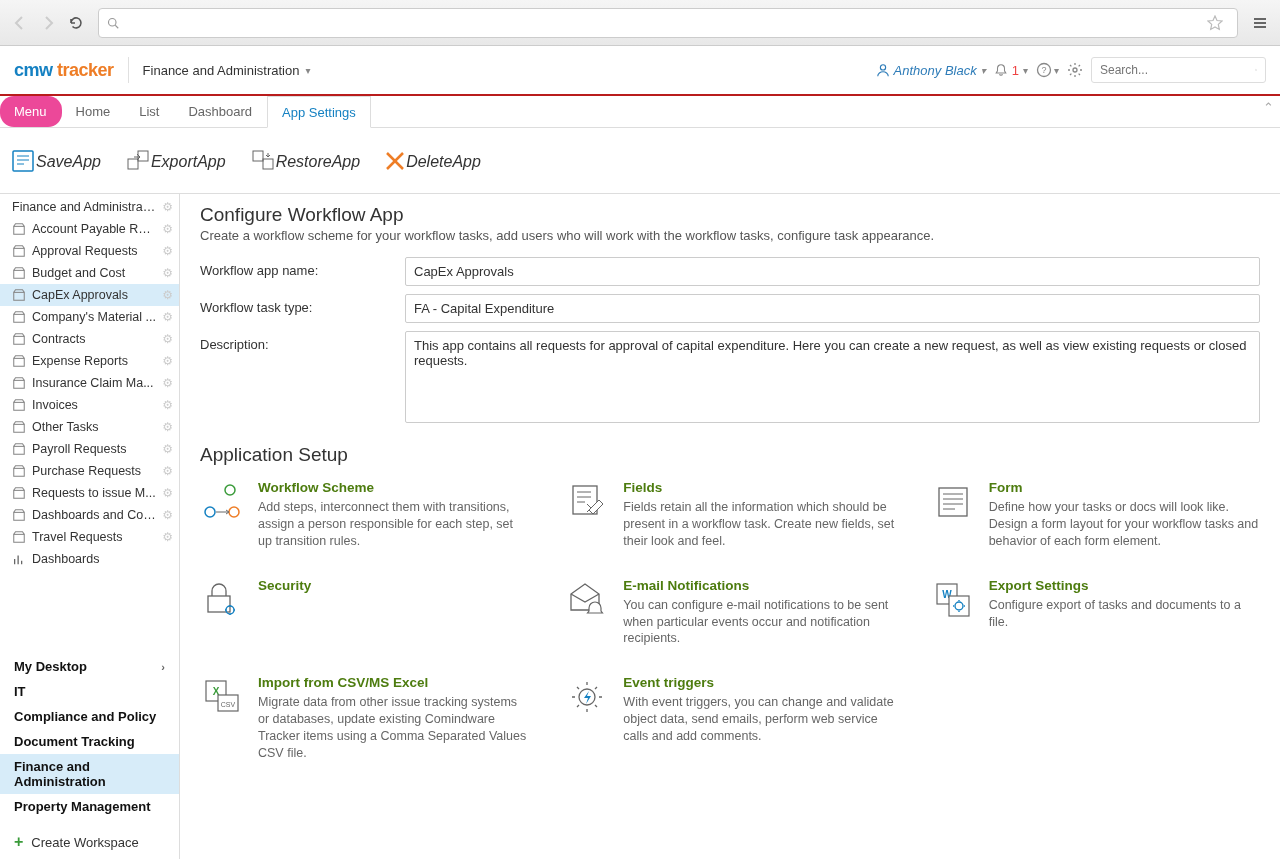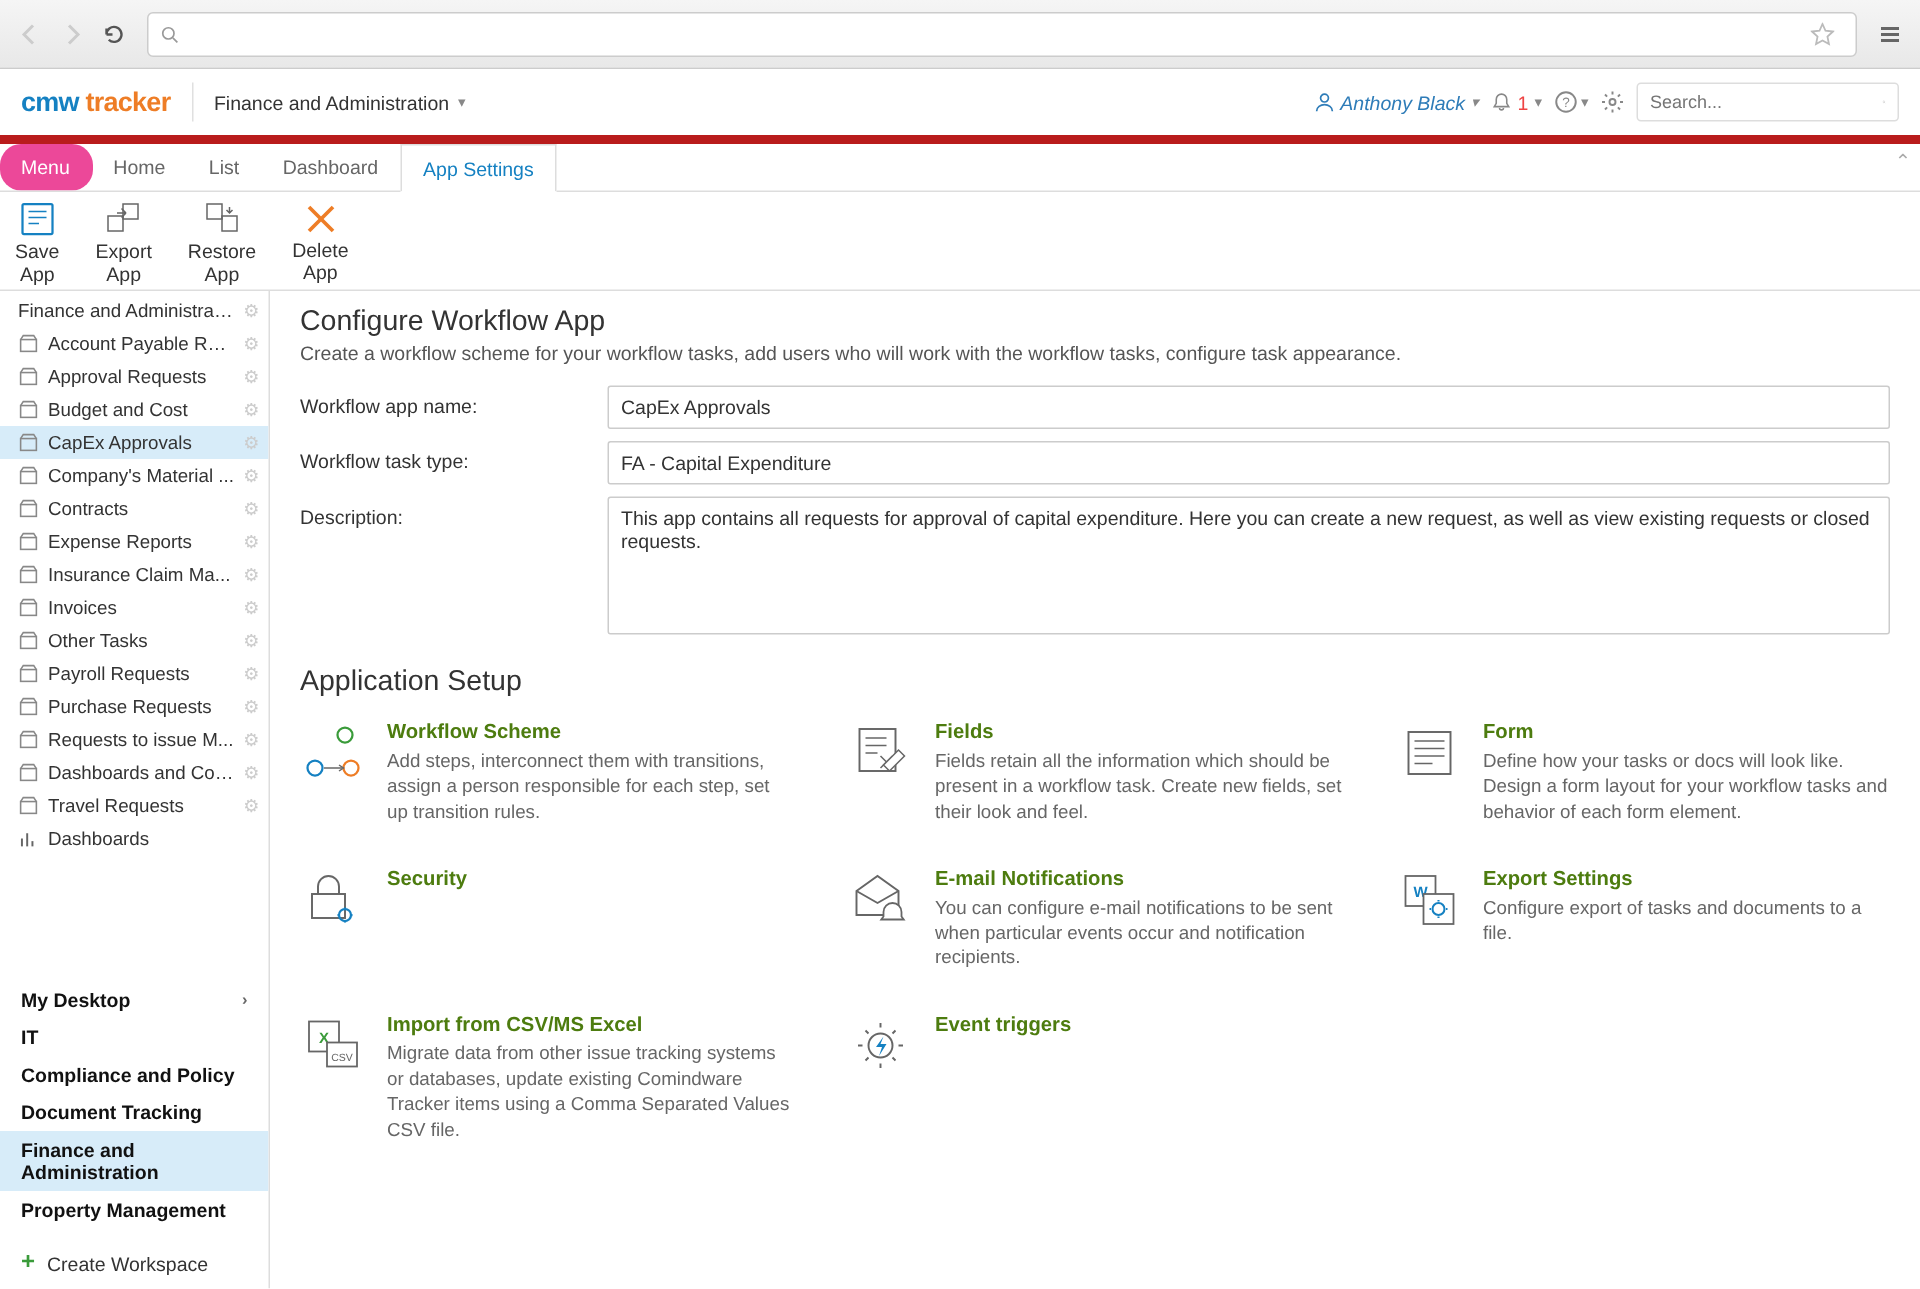--- a/index.html
+++ b/index.html
@@ -3,41 +3,41 @@
 <meta charset="utf-8">
 <style>
 * { box-sizing: border-box; margin: 0; padding: 0; }
 body { font-family: "Segoe UI", Arial, sans-serif; font-size: 13px; color: #333; background: #fff; }
 .browser-bar { height: 46px; background: linear-gradient(#f5f5f5, #e8e8e8); border-bottom: 1px solid #ccc; display: flex; align-items: center; padding: 0 8px; gap: 4px; }
 .browser-btn { width: 24px; height: 24px; display: flex; align-items: center; justify-content: center; color: #888; cursor: pointer; border-radius: 3px; }
 .browser-btn.disabled { color: #ccc; }
 .url-bar { flex: 1; height: 30px; background: #fff; border: 1px solid #ccc; border-radius: 4px; margin: 0 6px; display: flex; align-items: center; padding: 0 8px; color: #999; }
 .url-bar svg { margin-right: 6px; }
 .star-btn { color: #bbb; }
-.app-header { height: 50px; border-bottom: 6px solid #b91c1c; display: flex; align-items: center; padding: 0 14px; }
+.app-header { height: 50px; border-bottom: 2px solid #b91c1c; display: flex; align-items: center; padding: 0 14px; }
 .logo { font-size: 18px; font-weight: 600; letter-spacing: -0.5px; }
 .logo .cmw { color: #1581c2; }
 .logo .tracker { color: #ee7d26; }
 .header-sep { width: 1px; height: 26px; background: #e0e0e0; margin: 0 14px; }
 .workspace-select { color: #333; display: flex; align-items: center; gap: 6px; cursor: pointer; }
 .header-spacer { flex: 1; }
 .header-user { display: flex; align-items: center; gap: 8px; }
 .user-link { color: #2e7cb8; display: flex; align-items: center; gap: 4px; cursor: pointer; font-style: italic; }
 .header-bell { display: flex; align-items: center; gap: 4px; cursor: pointer; color: #666; }
 .header-bell .count { color: #e44; }
 .header-icon-btn { color: #888; cursor: pointer; display: flex; align-items: center; gap: 2px; }
 .header-search { width: 175px; height: 26px; border: 1px solid #ddd; border-radius: 3px; display: flex; align-items: center; padding: 0 8px; color: #999; }
 .header-search input { border: none; outline: none; flex: 1; font-size: 12px; }
 .top-tabs { height: 32px; border-bottom: 1px solid #ddd; display: flex; align-items: stretch; position: relative; }
 .top-tab { padding: 0 14px; display: flex; align-items: center; color: #666; cursor: pointer; border-right: 1px solid transparent; }
 .top-tab.menu { background: #ec4899; color: #fff; border-radius: 14px; }
 .top-tab.active { color: #1581c2; border: 1px solid #ddd; border-bottom: 1px solid #fff; margin-bottom: -1px; background: #fff; }
 .collapse-btn { position: absolute; right: 6px; top: 4px; color: #aaa; cursor: pointer; }
 .ribbon { height: 66px; border-bottom: 1px solid #ddd; display: flex; padding: 6px 10px 4px 10px; gap: 24px; }
-.ribbon-item { display: flex; flex-direction: column; align-items: center; justify-content: center; cursor: pointer; font-size: 13px; color: #333; line-height: 1.1; text-align: center; }
+.ribbon-item { display: flex; flex-direction: row; align-items: center; justify-content: center; cursor: pointer; font-size: 16px; color: #333; line-height: 1.1; text-align: center; font-style: italic; }
 .ribbon-item .ri-icon { height: 28px; display: flex; align-items: center; justify-content: center; margin-bottom: 2px; }
 .main-layout { display: flex; height: calc(859px - 46px - 50px - 32px - 66px); }
 .sidebar { width: 180px; border-right: 1px solid #ddd; display: flex; flex-direction: column; overflow: hidden; }
 .side-tree { flex: 0 0 auto; padding: 2px 0; }
 .side-item { display: flex; align-items: center; padding: 4px 6px 4px 12px; gap: 6px; cursor: pointer; font-size: 12.5px; color: #333; position: relative; }
 .side-item .si-label { flex: 1; white-space: nowrap; overflow: hidden; text-overflow: ellipsis; }
 .side-item .si-gear { color: #ccc; font-size: 12px; }
 .side-item.active { background: #d7ecf9; }
 .side-item.root { font-size: 12.5px; }
 .side-item svg { flex-shrink: 0; }
@@ -531,17 +531,18 @@
       <div class="setup-card">
         <div class="setup-icon">
             <svg width="44" height="44" viewBox="0 0 44 44">
               <circle cx="22" cy="22" r="8" fill="none" stroke="#666" stroke-width="1.3"></circle>
               <path d="M22 10v-3M22 37v-3M10 22h-3M37 22h-3M14 14l-2-2M30 30l2 2M30 14l2-2M14 30l-2 2" stroke="#666" stroke-width="1.3"></path>
               <path d="M24 16l-5 7h4l-2 6 5-8h-4z" fill="#1581c2"></path>
             </svg>
           </div>
         <div class="setup-body">
             <h4>Event triggers</h4>
+            <p>With event triggers, you can change and validate object data, send emails, perform web service calls and add comments.</p>
           </div>
       </div>
     </div>
   </div>
 </div>
 
 </body></html>

